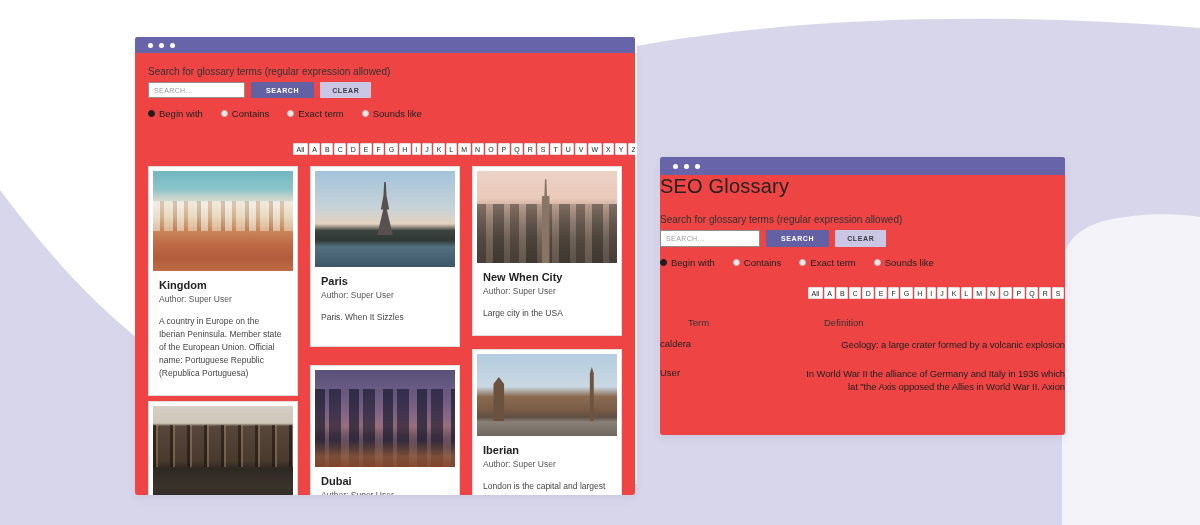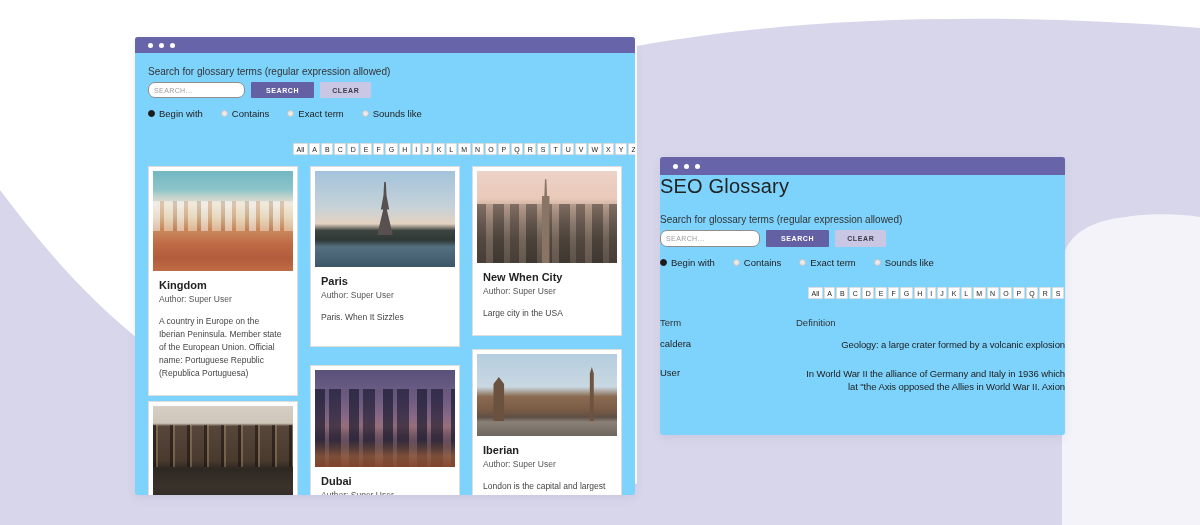--- a/index.html
+++ b/index.html
@@ -5,30 +5,30 @@
   * { box-sizing: border-box; margin: 0; padding: 0; }
   html,body { width:1200px; height:525px; }
   body {
     position: relative; overflow: hidden; background:#fff;
     font-family: "Liberation Sans", sans-serif;
   }
   
   .bg { position:absolute; inset:0; z-index:0; }
 
   
-  .window { position:absolute; background:#7dd3fc; z-index:2; overflow:hidden;
+  .window { position:absolute; background:#ef4444; z-index:2; overflow:hidden;
             box-shadow:0 3px 10px rgba(90,88,140,.10); border-radius:3px; }
   .titlebar { background:#6764aa; height:16px; display:flex; align-items:center;
               gap:6px; padding-left:13px; }
   .dot { width:5px; height:5px; border-radius:50%; background:#fff; }
 
   
   .search-label { font-size:10px; color:#333; margin-bottom:5px; }
   .search-row { display:flex; gap:6px; margin-bottom:10px; align-items:stretch; }
-  .search-input { width:97px; border:1px solid #8d8d8d; border-radius:7px;
+  .search-input { width:97px; border:1px solid #8d8d8d; border-radius:1px;
                   font-size:7px; letter-spacing:.4px; padding:0 5px; height:16px;
                   color:#333; font-family:"Liberation Sans",sans-serif; }
   .search-input::placeholder { color:#9a9a9a; }
   .btn { border:none; font-size:7px; font-weight:bold; letter-spacing:.6px;
          height:16px; padding:0 15px; cursor:pointer; border-radius:1px;
          font-family:"Liberation Sans",sans-serif; }
   .btn-search { background:#6360a4; color:#fff; }
   .btn-clear  { background:#c9c7e3; color:#3a3a4a; padding:0 12px; }
 
   .modes { display:flex; gap:18px; align-items:center; font-size:9.5px; color:#222; }
@@ -112,21 +112,21 @@
   #win-right .content { }
   #win-right .page-title { font-size:20px; font-weight:400; color:#232323;
                            letter-spacing:.2px; margin-bottom:16px; }
   #win-right .search-input { width:100px; height:17px; }
   #win-right .btn { height:17px; }
   #win-right .modes { margin-bottom:19px; }
   #win-right .alphabet { margin-left:148px; margin-bottom:18px; }
   .gtable { font-size:9.5px; color:#222; }
   .trow { display:grid; grid-template-columns:136px 1fr; column-gap:0;
           padding-bottom:16px; align-items:start; }
-  .trow.thead { padding-bottom:10px; color:#333; }
+  .trow.thead { padding-bottom:10px; color:#333;margin-left:28px; }
   .trow .def { line-height:13px; letter-spacing:-0.1px;text-align:right; }
 </style>
 </head>
 <body>
 
 <svg class="bg" width="1200" height="525" viewBox="0 0 1200 525">
   <path d="M637,46 C800,16 1000,12 1200,28 L1200,525 L637,525 Z" fill="#d8d6ea"></path>
   <path d="M0,190 C45,250 90,302 152,350 C235,412 430,472 640,484 L640,525 L0,525 Z" fill="#d8d6ea"></path>
   <path d="M1062,525 L1062,264 C1064,240 1082,226 1108,220 C1140,213 1176,213 1200,217 L1200,525 Z" fill="#f3f3f9"></path>
 </svg>

